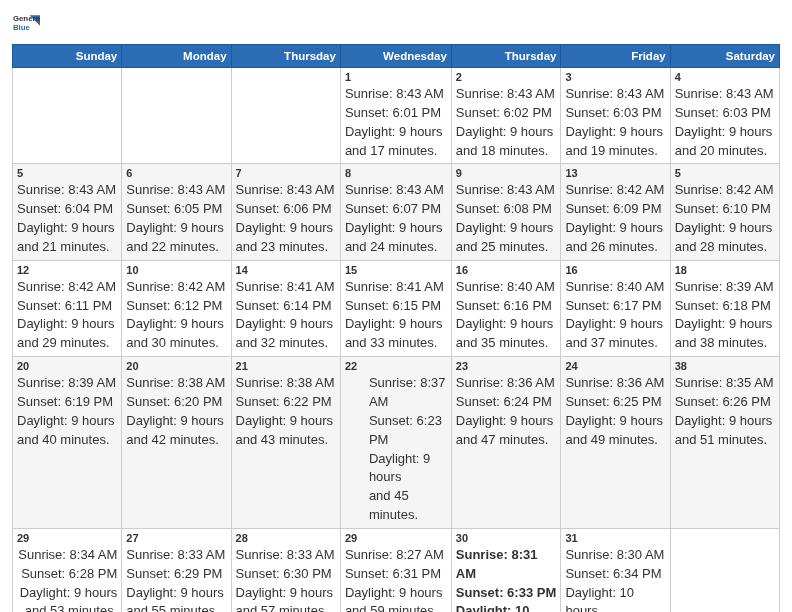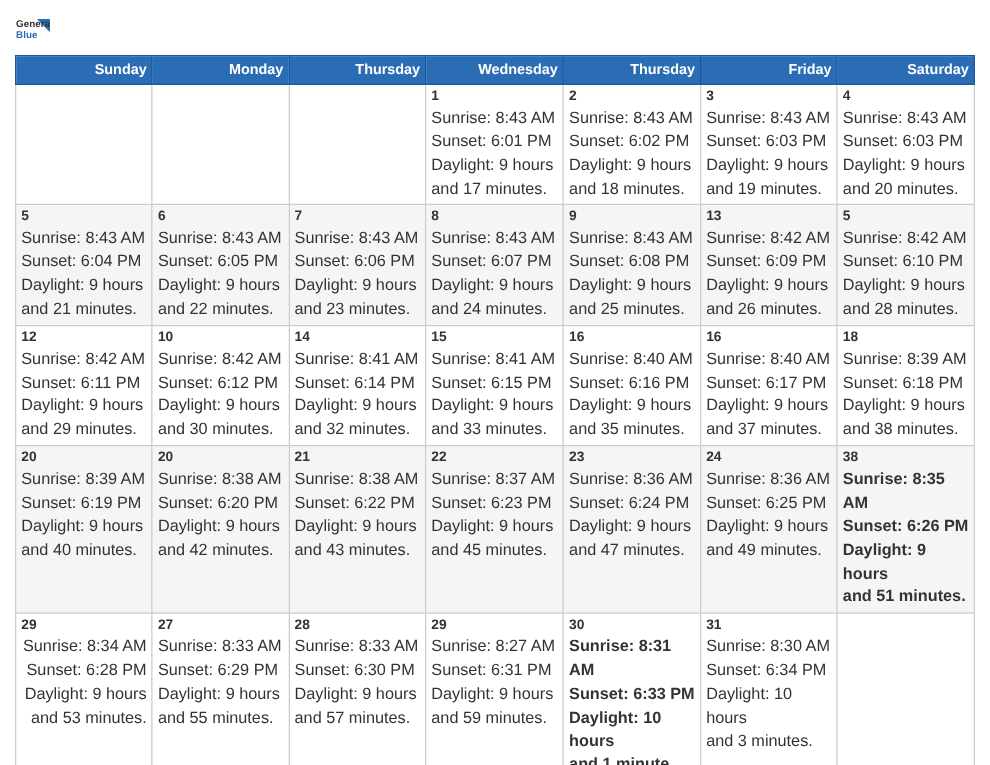--- a/index.html
+++ b/index.html
@@ -266,42 +266,42 @@
           </td>
           <td>
             <div class="day-num">21</div>
             <div class="day-info" style="white-space: pre-line;">Sunrise: 8:38 AM
 Sunset: 6:22 PM
 Daylight: 9 hours
 and 43 minutes.</div>
           </td>
           <td>
             <div class="day-num">22</div>
-            <div class="day-info" style="white-space: pre-line;">Sunrise: 8:37 AM
+            <div class="day-info" style="white-space: pre-line; margin-left: 24px;">Sunrise: 8:37 AM
 Sunset: 6:23 PM
 Daylight: 9 hours
 and 45 minutes.</div>
           </td>
           <td>
             <div class="day-num">23</div>
             <div class="day-info" style="white-space: pre-line;">Sunrise: 8:36 AM
 Sunset: 6:24 PM
 Daylight: 9 hours
 and 47 minutes.</div>
           </td>
           <td>
             <div class="day-num">24</div>
             <div class="day-info" style="white-space: pre-line;">Sunrise: 8:36 AM
 Sunset: 6:25 PM
 Daylight: 9 hours
 and 49 minutes.</div>
           </td>
           <td>
             <div class="day-num">38</div>
-            <div class="day-info" style="white-space: pre-line; font-weight: bold;">Sunrise: 8:35 AM
+            <div class="day-info" style="white-space: pre-line;">Sunrise: 8:35 AM
 Sunset: 6:26 PM
 Daylight: 9 hours
 and 51 minutes.</div>
           </td>
         </tr>
         <tr>
           <td>
             <div class="day-num">29</div>
             <div class="day-info" style="white-space: pre-line; text-align: right;">Sunrise: 8:34 AM
 Sunset: 6:28 PM

